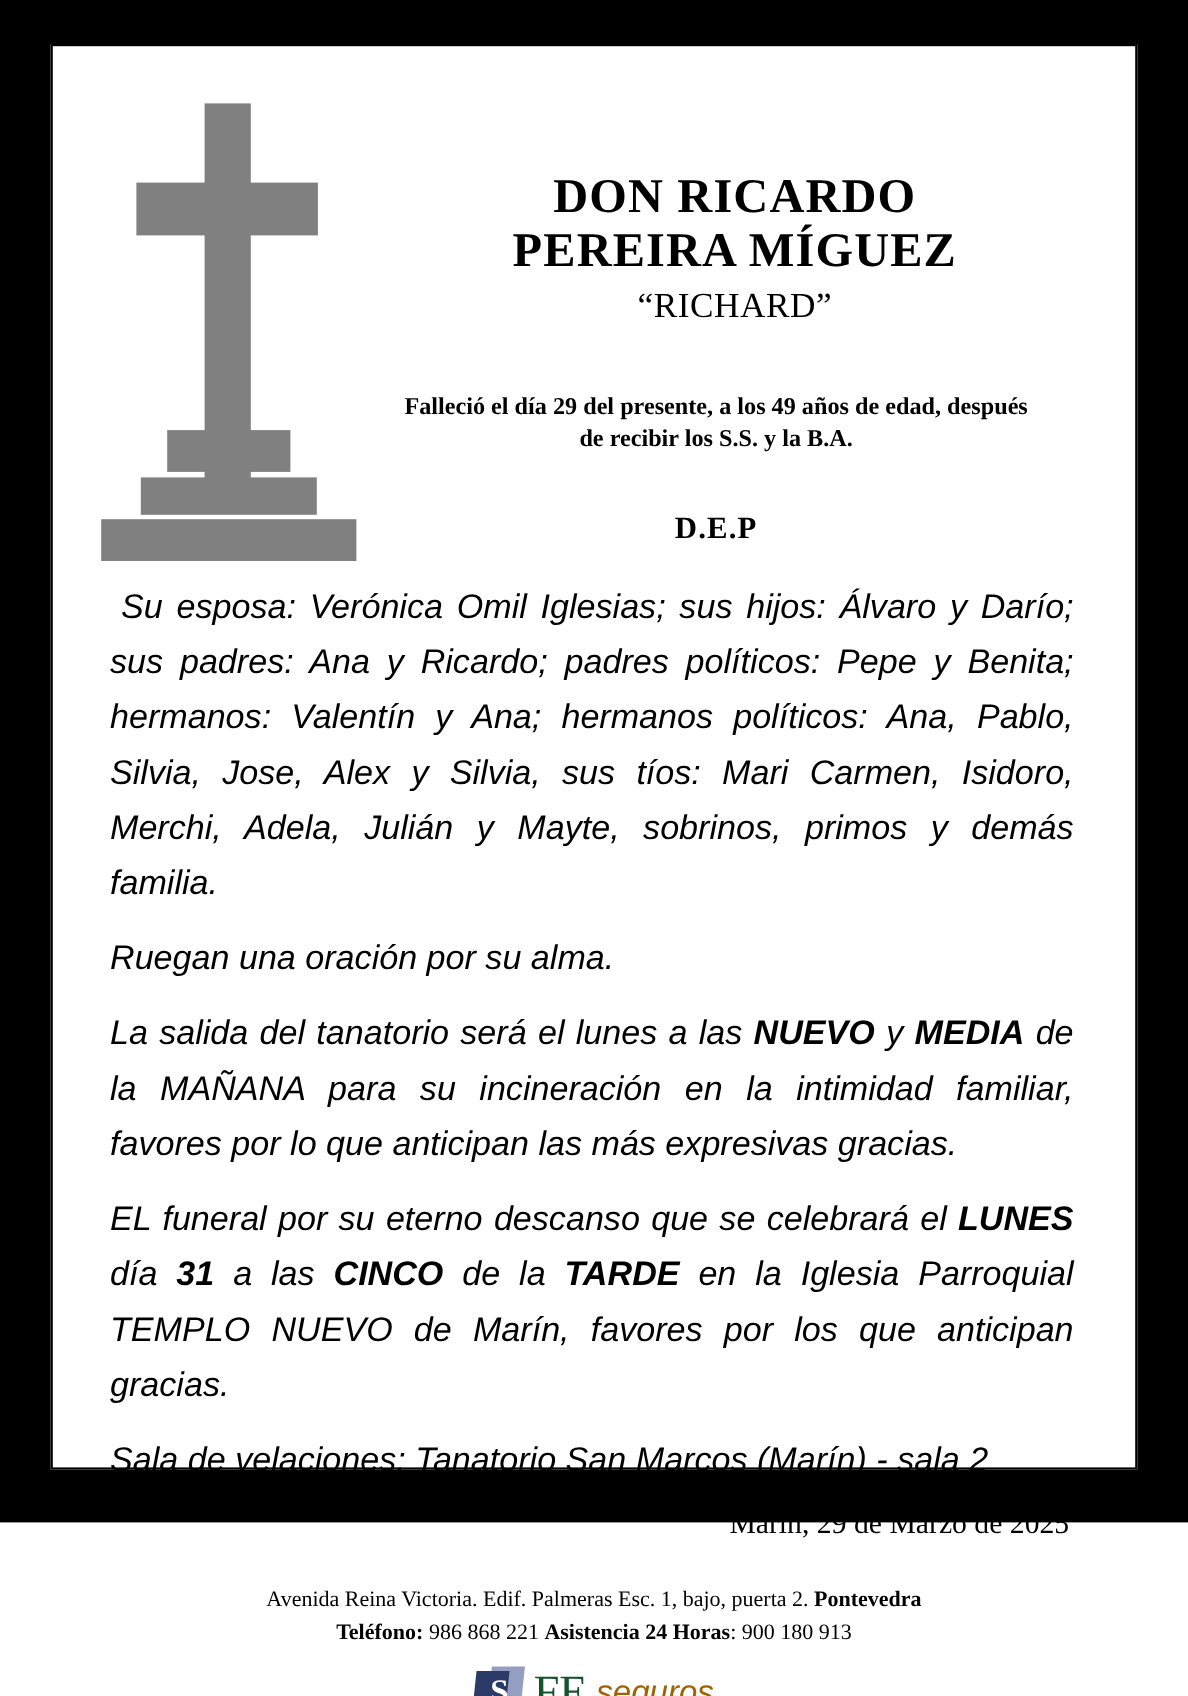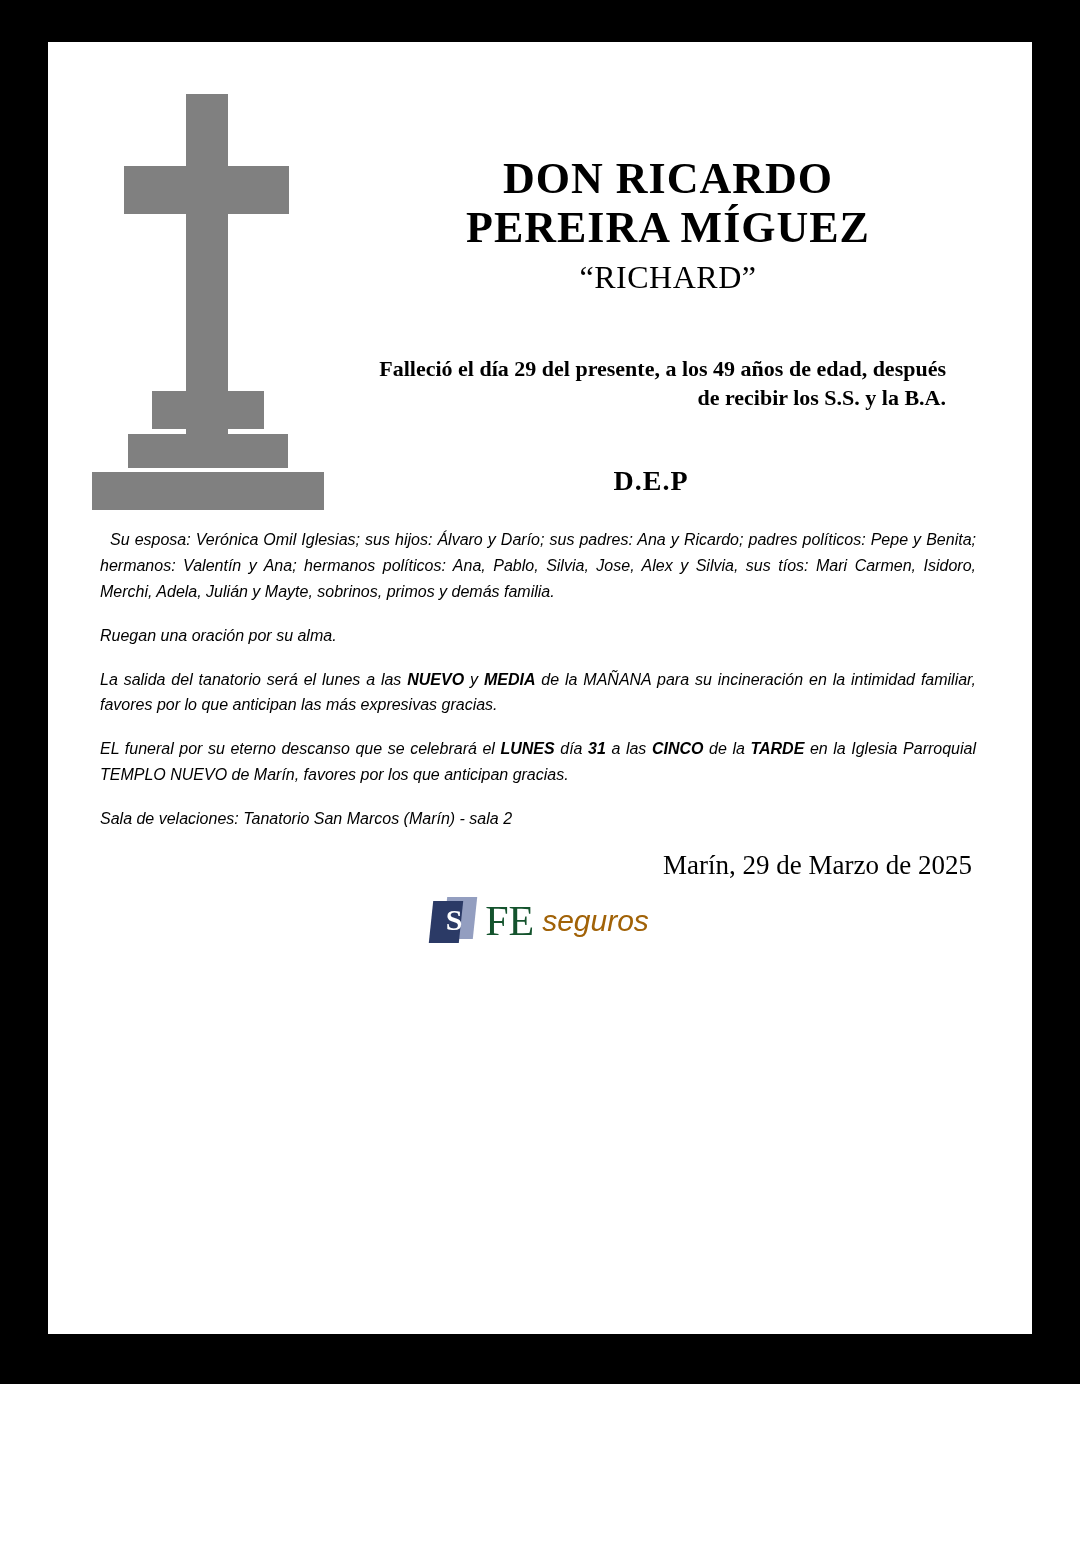--- a/index.html
+++ b/index.html
@@ -112,37 +112,37 @@
     margin-top: 6px;
     letter-spacing: 0.5px;
   }
 
   .death-note {
     margin: 58px 68px 0 290px;
     font-family: "Liberation Serif", serif;
     font-weight: bold;
     font-size: 22px;
     line-height: 1.35;
-    text-align: right;
+    text-align: center;
   }
 
   .dep {
     margin: 52px 68px 0 290px;
     text-align: center;
     font-family: "Liberation Serif", serif;
     font-weight: bold;
     font-size: 28px;
     letter-spacing: 1px;
   }
 
   .body-text {
     margin: 0 38px 0 34px;
     font-family: "Liberation Sans", sans-serif;
     font-style: italic;
-    font-size: 16px;
+    font-size: 31px;
     line-height: 1.62;
     text-align: justify;
   }
   .body-text p {
     margin: 0 0 18px 0;
   }
   .body-text p.first {
     margin-top: 30px;
     text-indent: 10px;
   }
@@ -251,20 +251,24 @@
 
         <p><span>La salida del tanatorio será el lunes a las </span><b>NUEVO</b><span> y </span><b>MEDIA</b><span> de la MAÑANA para su incineración en la intimidad familiar, favores por lo que anticipan las más expresivas gracias.</span></p>
 
         <p><span>EL funeral por su eterno descanso que se celebrará el </span><b>LUNES</b><span> día </span><b>31</b><span> a las </span><b>CINCO</b><span> de la </span><b>TARDE</b><span> en la Iglesia Parroquial TEMPLO NUEVO de Marín, favores por los que anticipan gracias.</span></p>
 
         <p>Sala de velaciones: Tanatorio San Marcos (Marín) - sala 2</p>
       </div>
 
       <div class="place-date">Marín, 29 de Marzo de 2025</div>
 
+      <div class="footer">
+        <div><span>Avenida Reina Victoria. Edif. Palmeras Esc. 1, bajo, puerta 2. </span><span class="bold">Pontevedra</span></div>
+        <div><span class="bold">Teléfono:</span><span> 986 868 221 </span><span class="bold">Asistencia  24 Horas</span><span>: 900 180 913</span></div>
+      </div>
 
       <div class="logo-row">
         <div class="logo-mark">
           <div class="sq-light"></div>
           <div class="sq-dark"></div>
           <div class="sq-s">S</div>
         </div>
         <div class="logo-fe">FE</div>
         <div class="logo-seguros">seguros</div>
       </div>

